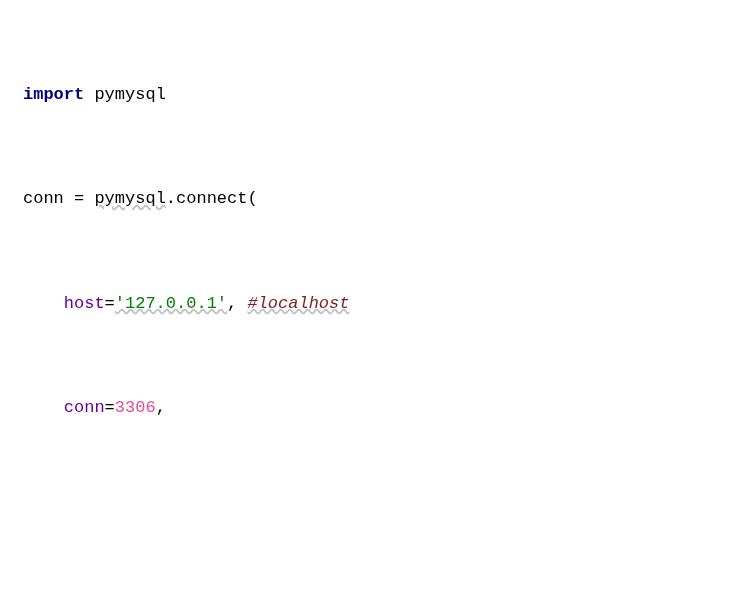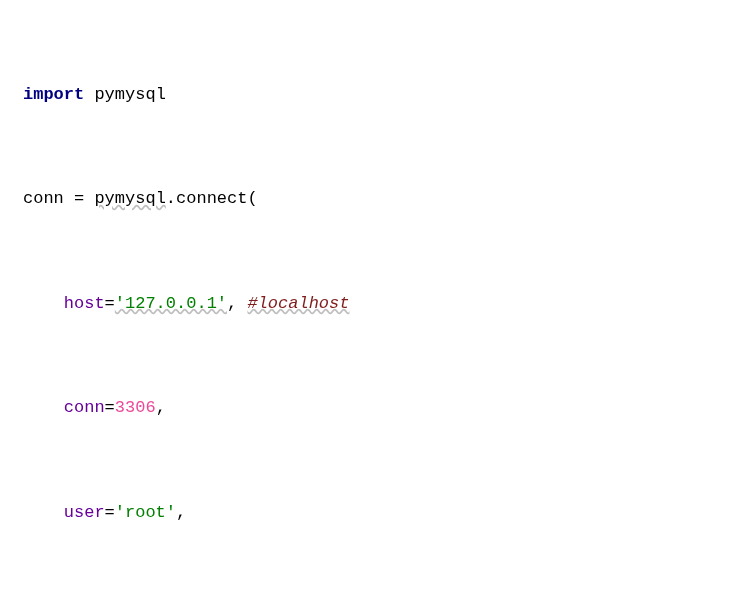--- a/index.html
+++ b/index.html
@@ -31,21 +31,20 @@
 <div class="code-editor">
 
 <div class="line"><span class="k">import</span><span class="t"> </span><span class="id">pymysql</span></div>
 
 <div class="line"><span class="id">conn</span><span class="t"> = </span><span class="id wv">pymysql</span><span class="t">.</span><span class="id">connect</span><span class="t">(</span></div>
 
 <div class="line"><span class="indent"></span><span class="ku">host</span><span class="t">=</span><span class="s wv">'127.0.0.1'</span><span class="t">,</span><span class="t"> </span><span class="c wv">#localhost</span></div>
 
 <div class="line"><span class="indent"></span><span class="ku">conn</span><span class="t">=</span><span class="n">3306</span><span class="t">,</span></div>
 
-<div class="line"><span class="indent"></span><span class="ku">user</span><span class="t">=</span><span class="s">'root'</span><span class="t">,</span></div>
 
 <div class="line"><span class="indent"></span></div>
 
 
 
 
 
 
 
 

